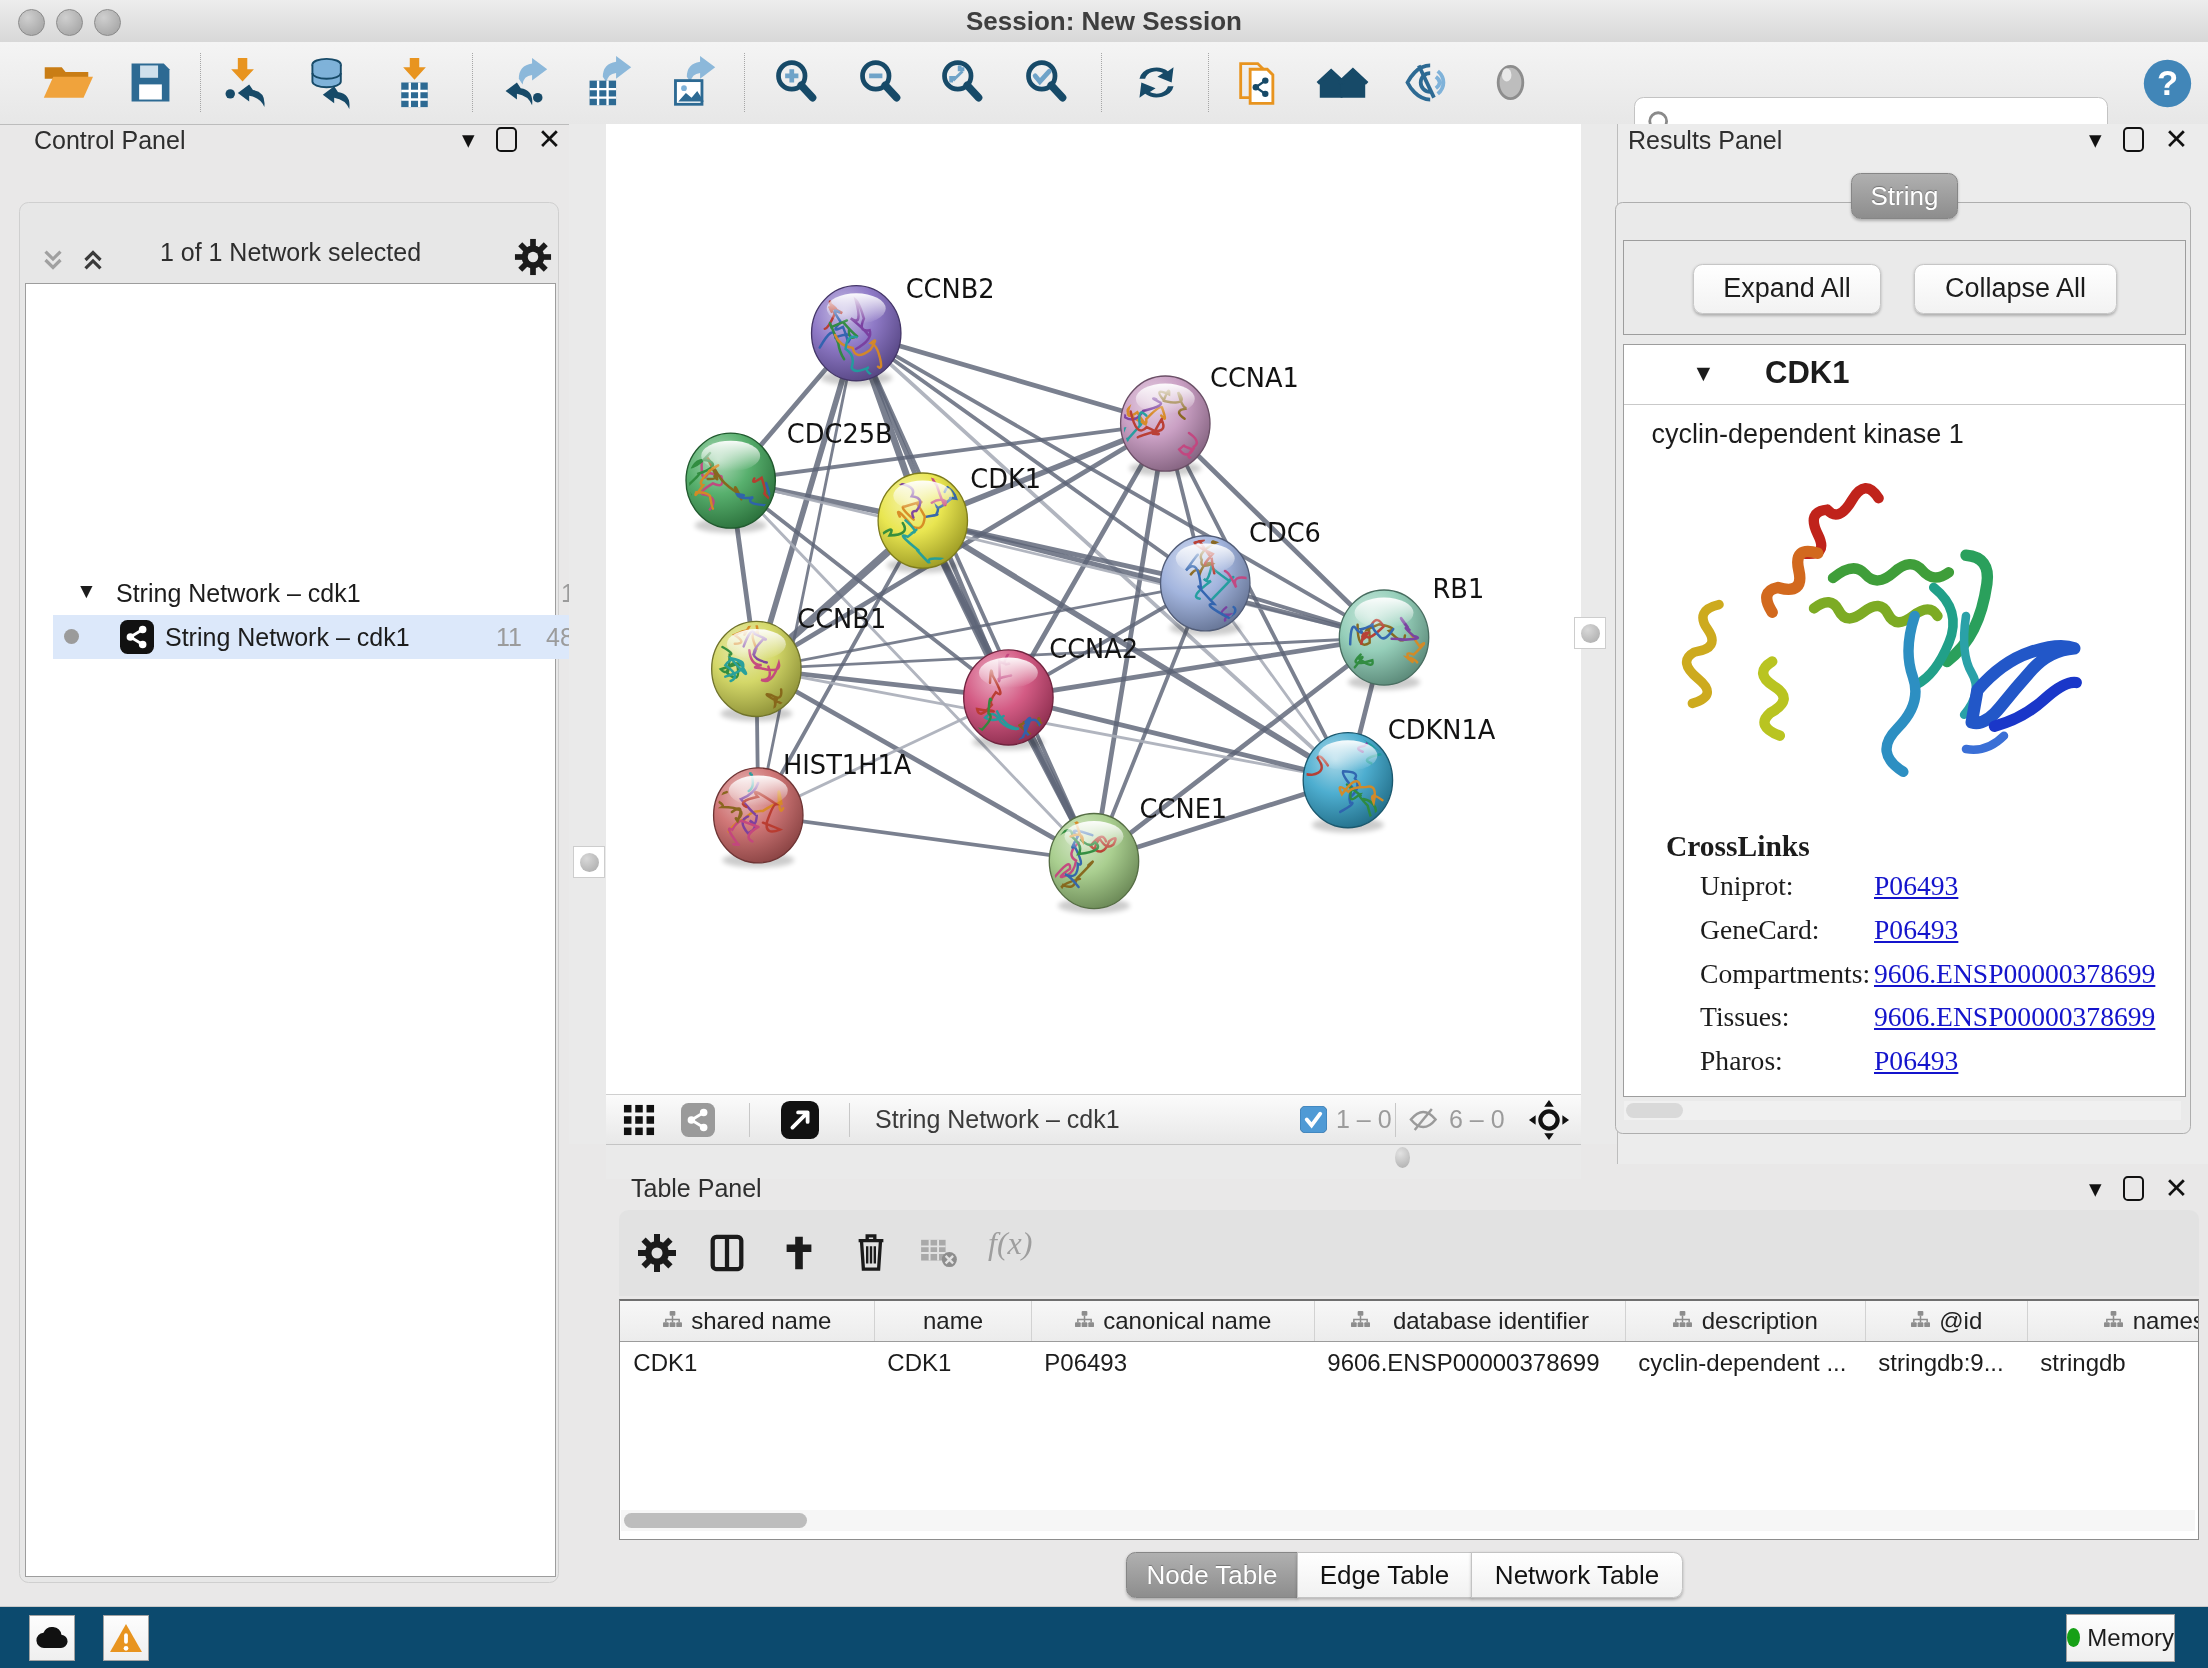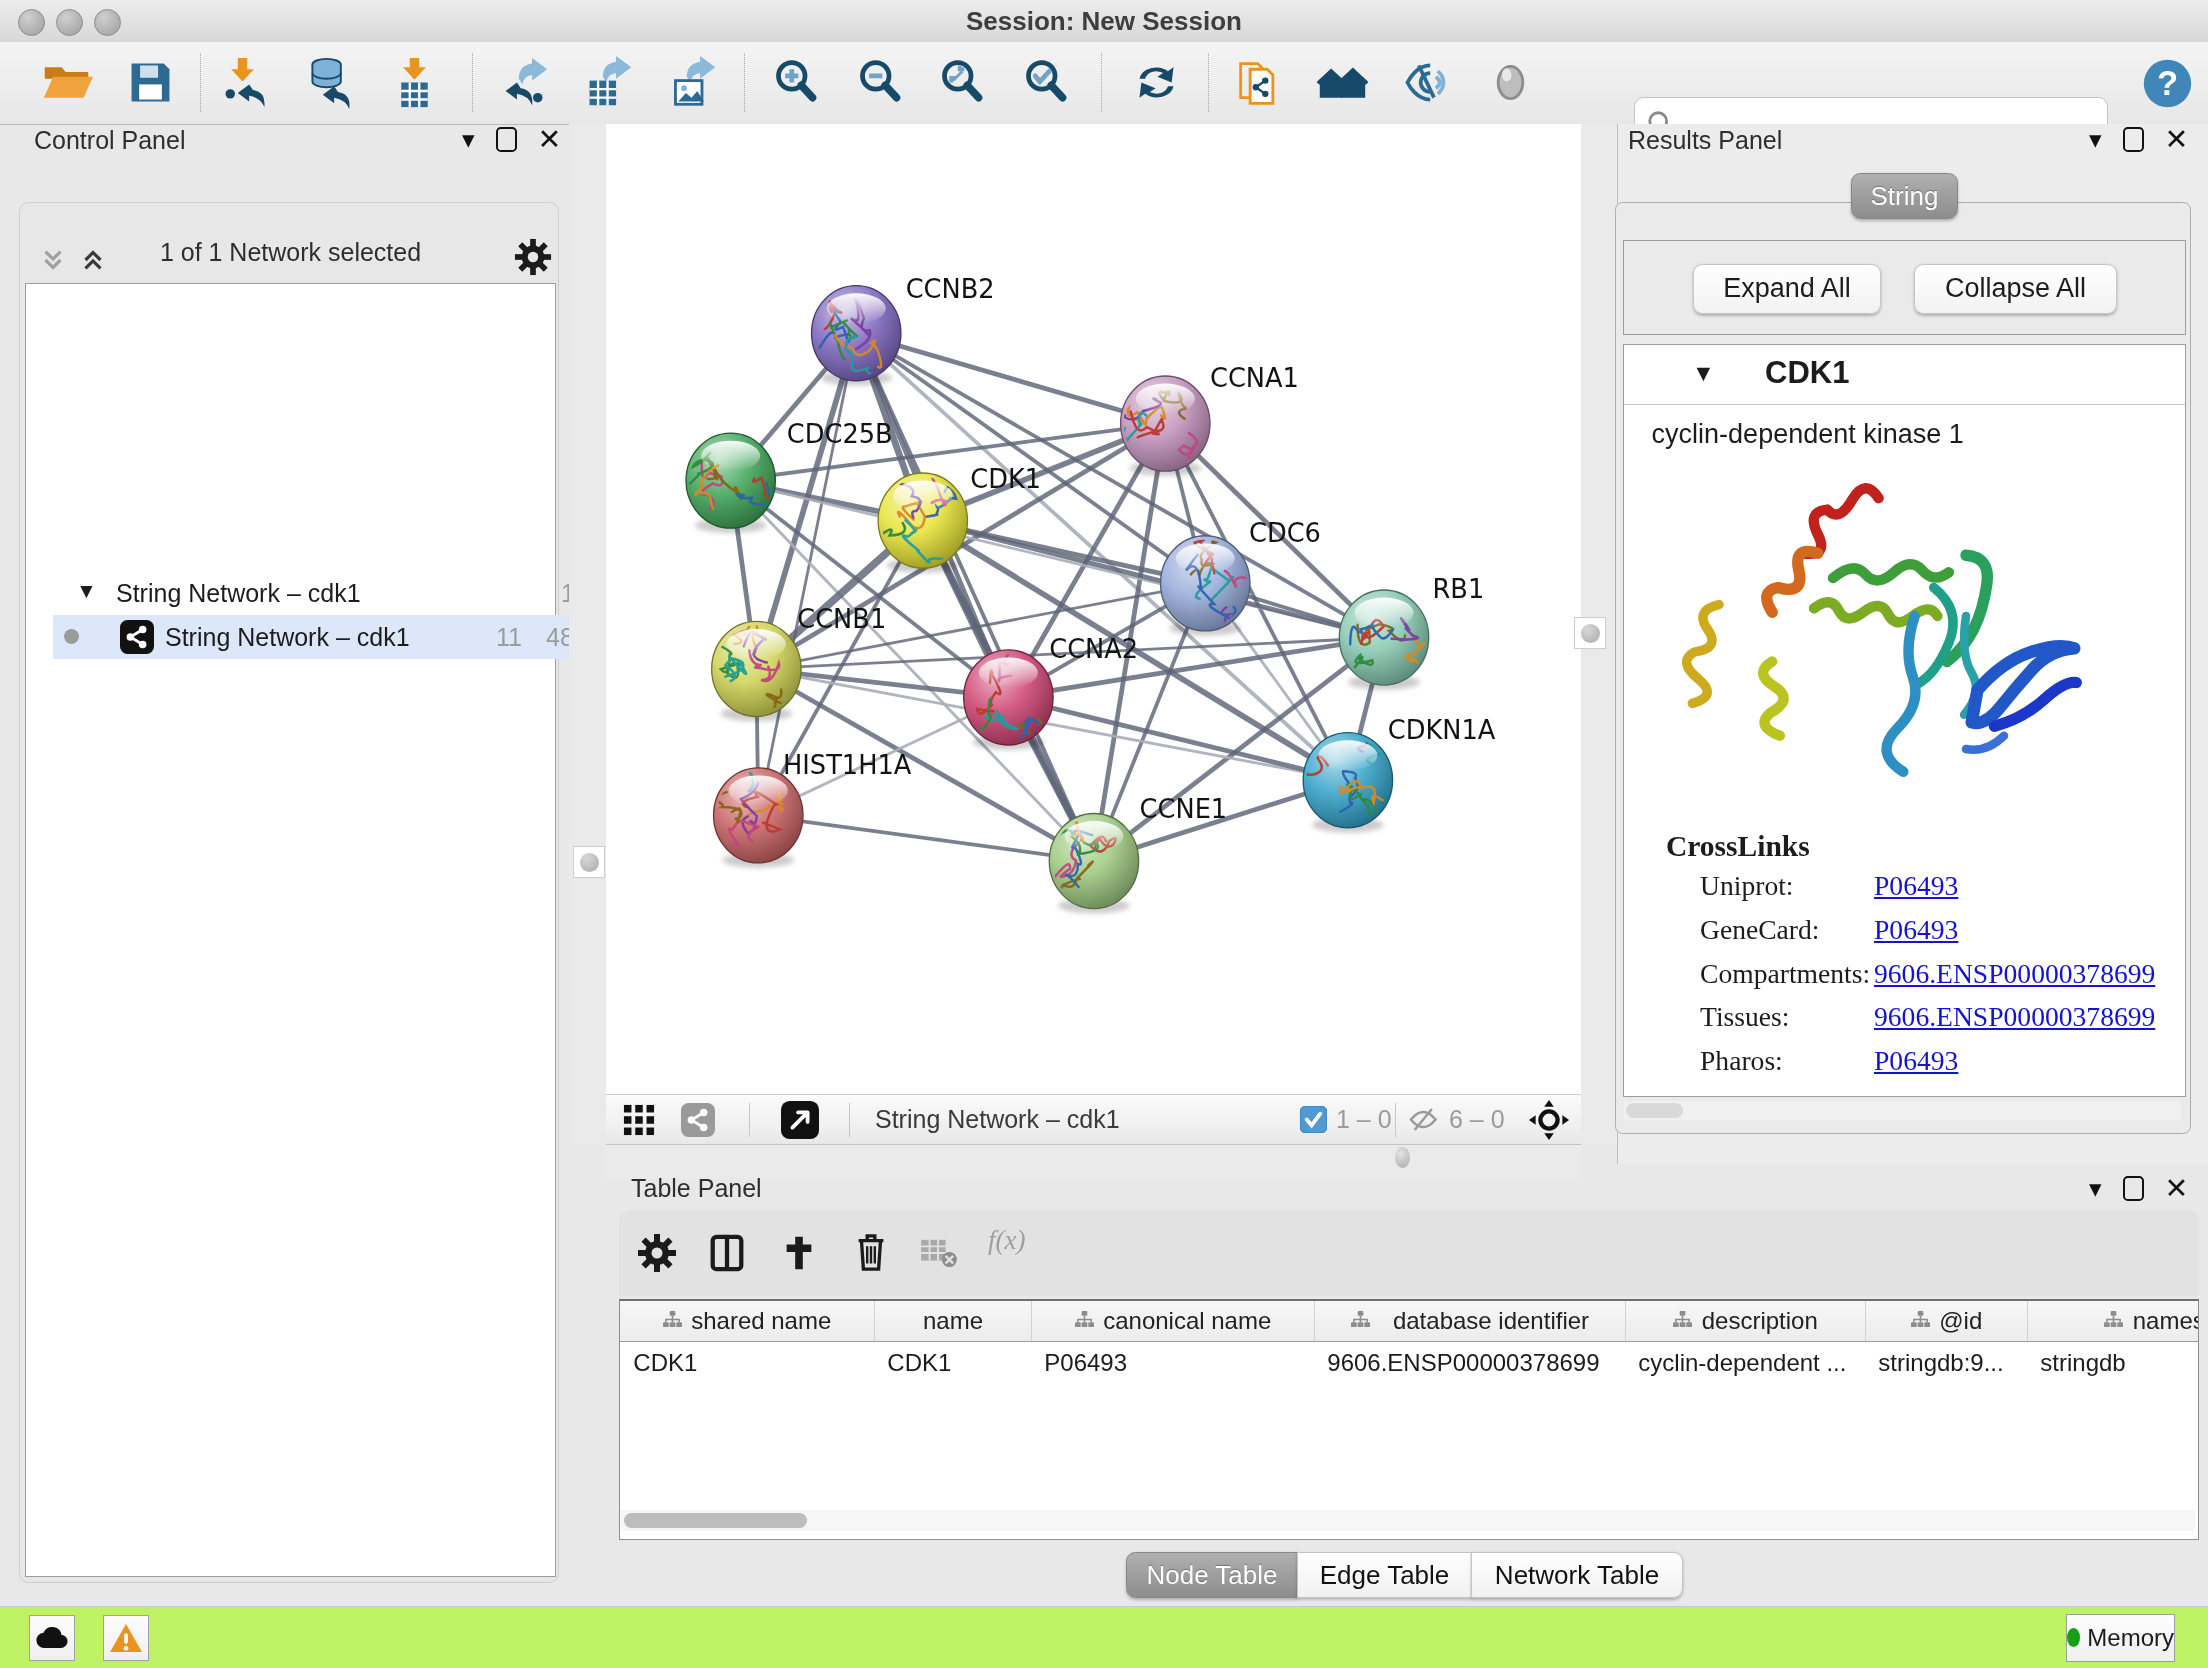--- a/index.html
+++ b/index.html
@@ -60,21 +60,21 @@
   #tp-toolbox{left:619px;top:1210px;width:1580px;height:86px;background:#e2e2e2;border-radius:9.5px 9.5px 0 0;}
   #tp-table{left:619px;top:1299px;width:1578px;height:238px;background:#fff;border:1.9px solid #8d8d8d;border-top:2.9px solid #6f6f6f;overflow:hidden;}
   #tbl-head{display:flex;height:40px;background:linear-gradient(#f7f7f7,#ececec);border-bottom:1.9px solid #9c9c9c;}
   .th{display:flex;align-items:center;justify-content:center;gap:9.5px;font-size:24px;color:#222;border-left:1px solid #d2d2d2;box-sizing:border-box;flex:none;overflow:hidden;white-space:nowrap;cursor:pointer;}
   .th:first-child{border-left:none;}
   #tbl-row{display:flex;height:42px;}
   .td{font-size:24px;line-height:42px;padding-left:13.3px;box-sizing:border-box;flex:none;overflow:hidden;white-space:nowrap;cursor:text;}
   #tp-scroll{left:621px;top:1510px;width:1574px;height:21px;background:#f6f6f6;}
   #tp-scroll i{position:absolute;left:2.9px;top:2.9px;width:183px;height:15px;border-radius:7.6px;background:#bdbdbd;}
   
-  #statusbar{left:0;top:1606px;width:2208px;height:62px;background:#bef264;border-top:1.9px solid #c9c9c9;}
+  #statusbar{left:0;top:1606px;width:2208px;height:62px;background:#0c4a6e;border-top:1.9px solid #c9c9c9;}
   .sbtn{position:absolute;top:7.6px;width:44px;height:44px;background:linear-gradient(#fdfdfd,#efefef);border:1.9px solid #a2a2a2;
         display:flex;align-items:center;justify-content:center;cursor:pointer;}
   #memorybtn{position:absolute;left:2066px;top:6.7px;width:107px;height:46px;background:linear-gradient(#fdfdfd,#efefef);
         border:1.9px solid #9e9e9e;display:flex;align-items:center;justify-content:center;gap:7.6px;font-size:24px;cursor:pointer;}
   #memorybtn b{width:15px;height:19px;border-radius:50%;font-weight:400;}
 </style>
 </head>
 <body>
 
 <div id="window">
@@ -691,21 +691,21 @@
           <path d="M11 10l2 30h16l2-30" fill="none" stroke="#1b1b1b" stroke-width="3.5"></path>
           <path d="M17 16v18M21 16v18M25 16v18" stroke="#1b1b1b" stroke-width="2.5"></path>
         </svg></span>
     <span class="abs" style="left:301px;top:27px">
       <svg width="38" height="32" viewBox="0 0 40 34">
           <rect x="1" y="3" width="26" height="22" fill="#a9a9a9"></rect>
           <path d="M1 10h26M1 17h26M10 3v22M19 3v22" stroke="#e2e2e2" stroke-width="2"></path>
           <circle cx="31" cy="24" r="8" fill="#8d8d8d"></circle>
           <path d="M27 20l8 8M35 20l-8 8" stroke="#e2e2e2" stroke-width="2.5"></path>
         </svg></span>
-    <span class="abs serif" style="left:369px;top:15px;font-size:27px;font-style:italic;color:#9e9e9e">f(x)</span>
+    <span class="abs serif" style="left:369px;top:15px;font-size:32px;font-style:italic;color:#9e9e9e">f(x)</span>
   </div>
   <div id="tp-table" class="abs">
     <div id="tbl-head">
         <div class="th" style="width: 254px;">
           <span><svg width="19" height="19" viewBox="0 0 20 20">
               <g fill="#8d8d8d">
                 <rect x="7" y="1" width="6" height="5" rx="1"></rect>
                 <rect x="0" y="13" width="6" height="5" rx="1"></rect>
                 <rect x="7" y="13" width="6" height="5" rx="1"></rect>
                 <rect x="14" y="13" width="6" height="5" rx="1"></rect>

